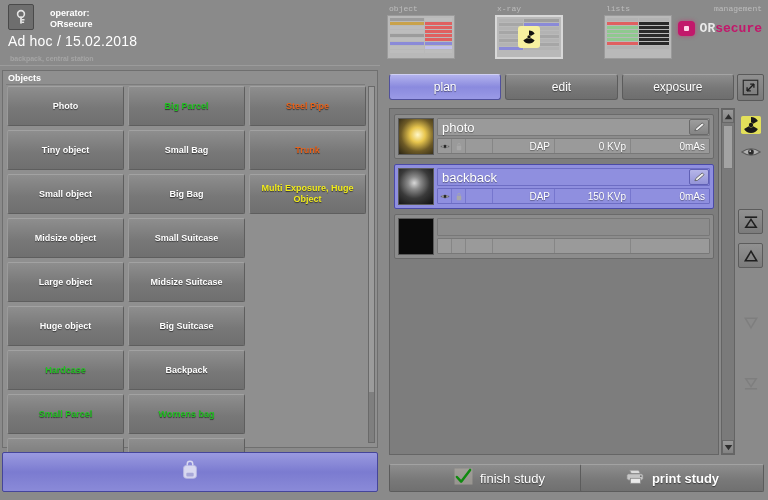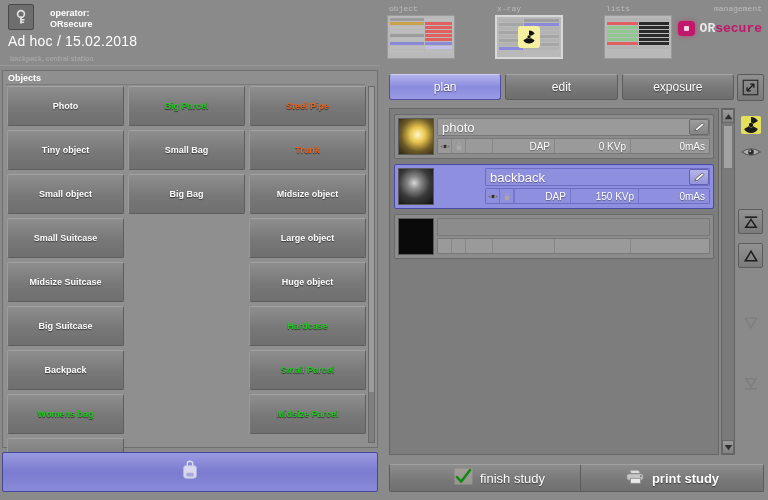--- a/index.html
+++ b/index.html
@@ -122,21 +122,21 @@
 
   .study-list {
     position: absolute; left: 389px; top: 108px; width: 330px; height: 347px;
     background: #7d7d7d; border: 1px solid #656565;
   }
   .row {
     position: relative; margin: 5px 4px 0 4px; height: 45px;
     border: 1px solid #6a6a6a; background: #8c8c8c; border-radius: 2px;
     display: flex; padding: 3px;
   }
-  .row.selected { background: #8f8fdf; border: 1px solid #4b4ba6; gap: 48px; }
+  .row.selected { background: #8f8fdf; border: 1px solid #4b4ba6; }
   .row-thumb { width: 36px; height: 37px; border: 1px solid #5a5a5a; flex: 0 0 auto; overflow: hidden; position: relative; }
   .row-thumb.photo { background: radial-gradient(circle at 55% 45%, #fff7c8 0%, #e8c64e 28%, #6d5a26 62%, #2a2414 100%); }
   .row-thumb.xray  { background: radial-gradient(circle at 45% 40%, #d8d8d8 0%, #8b8b8b 22%, #3a3a3a 55%, #101010 100%); }
   .row-thumb.blank { background: #0a0a0a; }
   .row-body { flex: 1; display: flex; flex-direction: column; margin-left: 3px; min-width: 0; }
   .row-title {
     height: 18px; background: #9a9a9a; border: 1px solid #787878; border-radius: 1px;
     font-size: 13px; color: #ffffff; padding: 0 4px; display: flex; align-items: center;
     text-shadow: 0 1px 1px rgba(0,0,0,.4);
   }
@@ -339,20 +339,21 @@
     <div class="objects-titlebar"></div>
     <div class="obj-grid" id="obj-grid">
         <div class="obj-btn">Photo</div>
         <div class="obj-btn green">Big Parcel</div>
         <div class="obj-btn orange">Steel Pipe</div>
         <div class="obj-btn">Tiny object</div>
         <div class="obj-btn">Small Bag</div>
         <div class="obj-btn orange">Trunk</div>
         <div class="obj-btn">Small object</div>
         <div class="obj-btn">Big Bag</div>
+        <div class="obj-btn yellow">Multi Exposure, Huge Object</div>
         <div class="obj-btn">Midsize object</div>
         <div class="obj-btn">Small Suitcase</div>
         <div class="obj-btn empty"></div>
         <div class="obj-btn">Large object</div>
         <div class="obj-btn">Midsize Suitcase</div>
         <div class="obj-btn empty"></div>
         <div class="obj-btn">Huge object</div>
         <div class="obj-btn">Big Suitcase</div>
         <div class="obj-btn empty"></div>
         <div class="obj-btn green">Hardcase</div>

